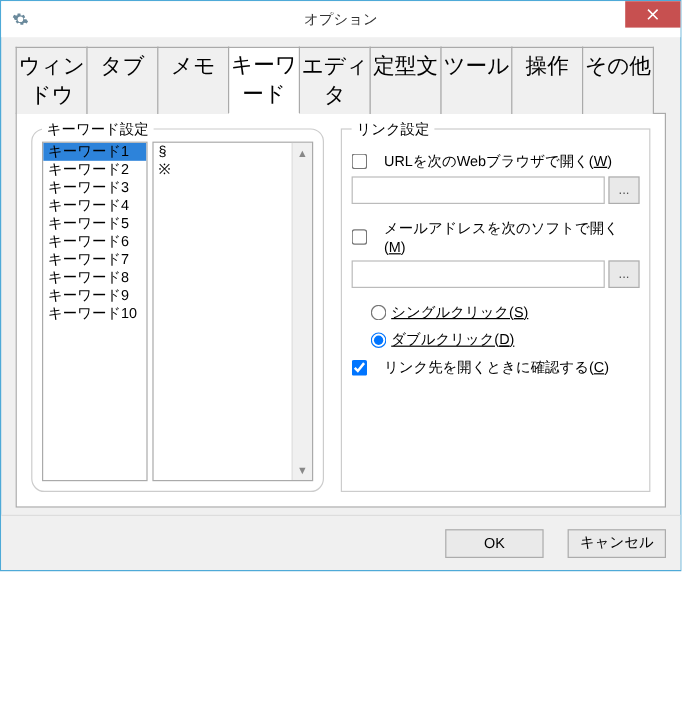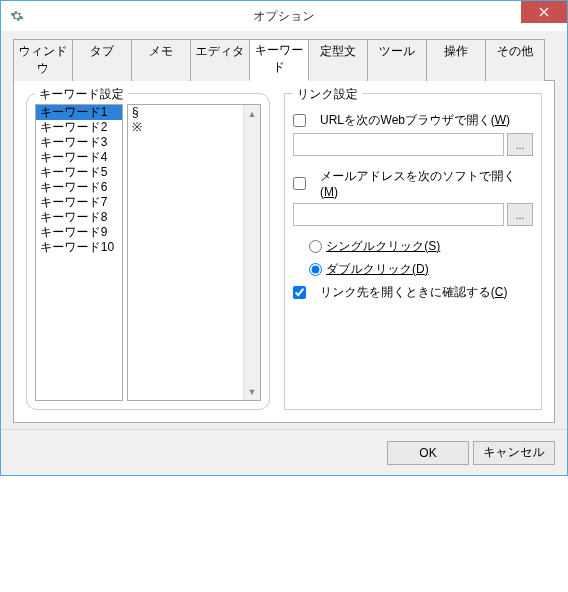--- a/index.html
+++ b/index.html
@@ -60,21 +60,21 @@
   gap: 0;
   margin-bottom: -1px;
   position: relative;
   z-index: 1;
 }
 .tab {
   border: 1px solid #aaa;
   border-bottom: none;
   background: #f0f0f0;
   padding: 3px 0;
-  font-size: 12px;
+  font-size: 18px;
   text-align: center;
   width: 60px;
   cursor: pointer;
   margin-right: -1px;
   position: relative;
 }
 .tab.active {
   background: #fff;
   z-index: 2;
   border-bottom: 1px solid #fff;
@@ -201,21 +201,21 @@
   text-decoration: underline;
 }
 .radio-row input[type=radio] {
   width: 13px; height: 13px;
 }
 .footer {
   height: 46px;
   display: flex;
   align-items: center;
   justify-content: flex-end;
-  gap: 4px;
+  gap: 20px;
   padding-right: 12px;
   border-top: 1px solid #ddd;
   background: #f0f0f0;
 }
 .btn {
   width: 82px;
   height: 24px;
   border: 1px solid #acacac;
   background: #eaeaea;
   cursor: pointer;
@@ -240,22 +240,22 @@
           <path stroke="#fff" stroke-width="1.3" d="M1 1 L9 9 M9 1 L1 9"></path>
         </svg>
     </div>
   </div>
 
   <div class="client">
     <div class="tabs">
       <div class="tab">ウィンドウ</div>
       <div class="tab">タブ</div>
       <div class="tab">メモ</div>
+      <div class="tab active">キーワード</div>
       <div class="tab">エディタ</div>
-      <div class="tab active">キーワード</div>
       <div class="tab">定型文</div>
       <div class="tab">ツール</div>
       <div class="tab">操作</div>
       <div class="tab">その他</div>
     </div>
 
     <div class="tab-panel">
       <div class="fieldset left-group">
         <div class="legend">キーワード設定</div>
         <div class="lists">

